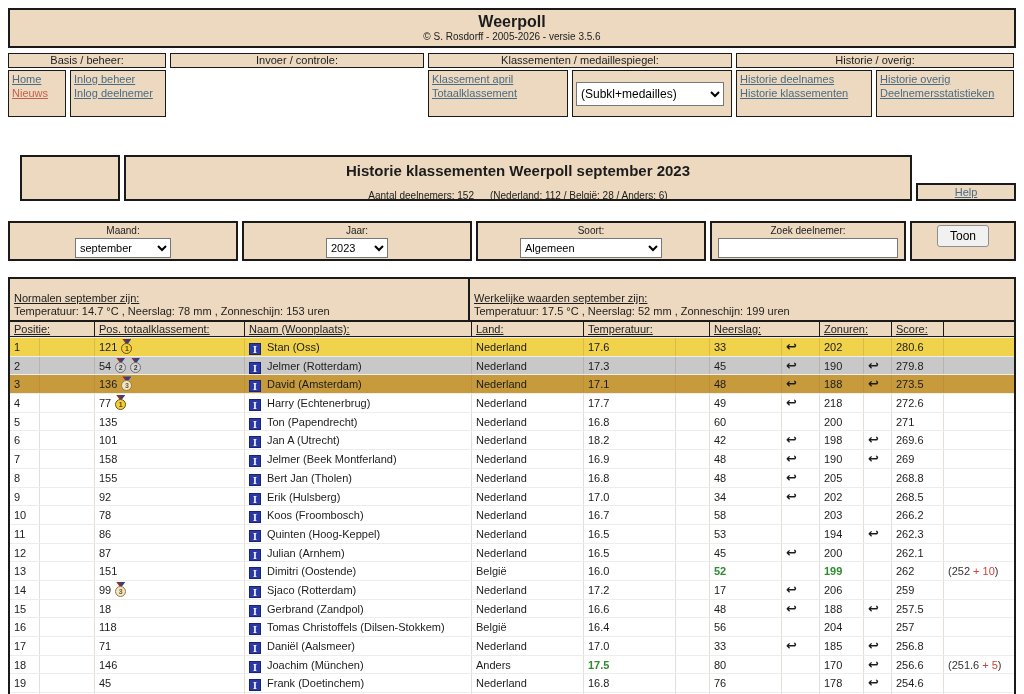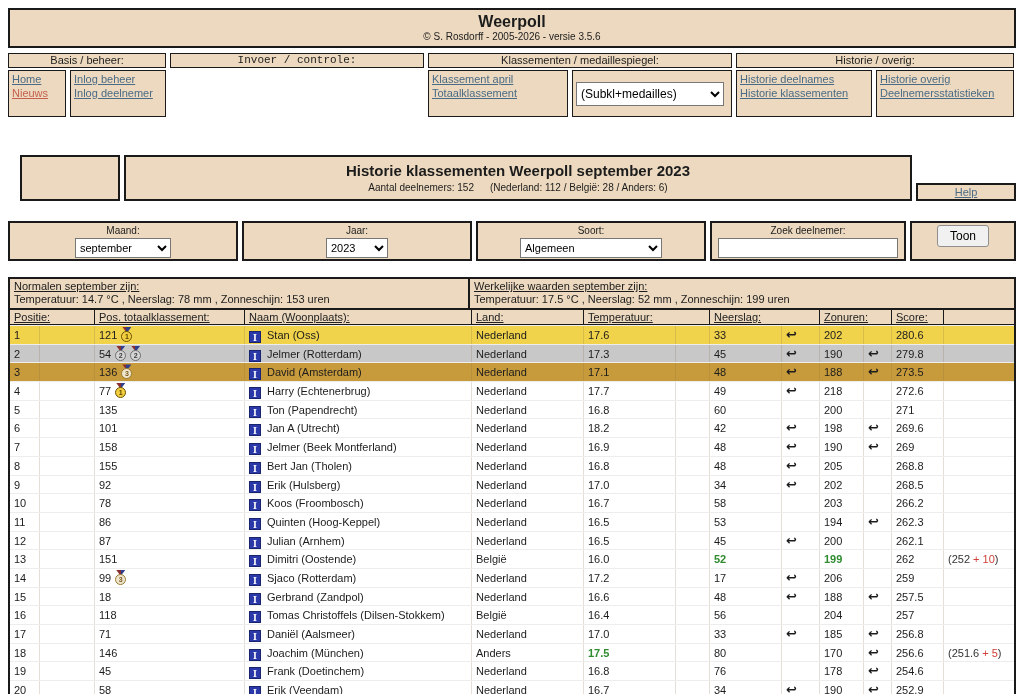--- a/index.html
+++ b/index.html
@@ -32,36 +32,36 @@
   .nav-cell a{color:var(--link);cursor:pointer;}
   .nav-cell a.accent{color:var(--accent);}
   .nav-cell select{width:148px;height:24px;font-size:12px;background:#fff;border:1px solid #777;}
 
   
   .titlebar{display:flex;gap:4px;margin-top:38px;height:46px;padding-left:12px;}
   .tb-box{border:2px solid var(--bdr);background:var(--tan);}
   .tb-left{width:100px;}
   .tb-center{flex:1;text-align:center;padding-top:5px;}
   .tb-center .t{font-size:15px;font-weight:bold;line-height:18px;}
-  .tb-center .s{font-size:10px;margin-top:2px;display:flex;justify-content:center;gap:16px;}
+  .tb-center .s{font-size:10px;margin-top:10px;display:flex;justify-content:center;gap:16px;}
   .tb-right{width:100px;display:flex;align-items:center;justify-content:center;margin-top:28px;}
   .tb-right a{color:var(--link);font-size:11px;text-decoration:underline;cursor:pointer;}
 
   
   .filters{display:flex;gap:4px;margin-top:20px;height:40px;}
   .f-box{border:2px solid var(--bdr);background:var(--tan);text-align:center;padding-top:2px;}
   .f-label{font-size:10px;line-height:12px;}
   .f-box select,.f-box input{height:20px;font-size:11px;background:#fff;border:1px solid #777;margin-top:1px;}
   .f-btnbox{display:flex;align-items:flex-start;justify-content:center;}
   .toon{font-size:12px;padding:3px 12px;background:#f1f1f1;border:1px solid #8f8f8f;border-radius:3px;cursor:pointer;}
 
   
   .table-wrap{margin-top:16px;border:2px solid var(--bdr);background:#fff;}
   .info-row{display:grid;grid-template-columns:458px 1fr;background:var(--tan);}
-  .info-cell{padding:1px 4px 2px;font-size:11px;line-height:13px;}
+  .info-cell{padding:13px 4px 2px;font-size:11px;line-height:13px;}
   .info-cell + .info-cell{border-left:2px solid var(--bdr);}
   .info-head{text-decoration:underline;}
   .thead{display:grid;grid-template-columns:85px 150px 227px 112px 126px 110px 72px 52px 1fr;background:var(--tan);border-top:2px solid var(--bdr);border-bottom:1px solid var(--bdr);font-size:11px;height:17px;line-height:15px;}
   .hcell{border-right:1px solid var(--bdr);padding-left:4px;white-space:nowrap;overflow:hidden;}
   .hcell:last-child{border-right:none;}
   .hcell a{color:#222;text-decoration:underline;cursor:pointer;}
   .trow{display:grid;grid-template-columns:30px 55px 150px 227px 112px 92px 34px 72px 38px 44px 28px 52px 1fr;height:18.7px;font-size:11px;line-height:18px;background:#fff;border-top:1px solid #ededed;}
   .trow.gold{background:var(--gold);}
   .trow.silver{background:var(--silver);}
   .trow.bronze{background:var(--bronze);}
@@ -92,21 +92,21 @@
   </div>
 
   <div class="nav">
       <div class="nav-group" style="width: 158px;">
         <div class="nav-ghead">Basis / beheer:</div>
         <div class="nav-cells">
           <div class="nav-cell" style="width: 58px;"><a class="nlink" style="text-decoration: underline;">Home</a><br><a class="nlink accent" style="text-decoration: underline;">Nieuws</a></div>
           <div class="nav-cell" style="width: 96px;"><a class="nlink" style="text-decoration: underline;">Inlog beheer</a><br><a class="nlink" style="text-decoration: underline;">Inlog deelnemer</a></div>
         </div>
       </div>
-      <div class="nav-group" style="width: 254px; font-family: Liberation Mono, monospace;">
+      <div class="nav-group" style="width: 254px;">
         <div class="nav-ghead">Invoer / controle:</div>
       </div>
       <div class="nav-group" style="width: 304px;">
         <div class="nav-ghead">Klassementen / medaillespiegel:</div>
         <div class="nav-cells">
           <div class="nav-cell" style="width: 140px;"><a class="nlink" style="text-decoration: underline;">Klassement april</a><br><a class="nlink" style="text-decoration: underline;">Totaalklassement</a></div>
           <div class="nav-cell sel" style="width: 160px;">
             <select><option>(Subkl+medailles)</option></select>
           </div>
         </div>

